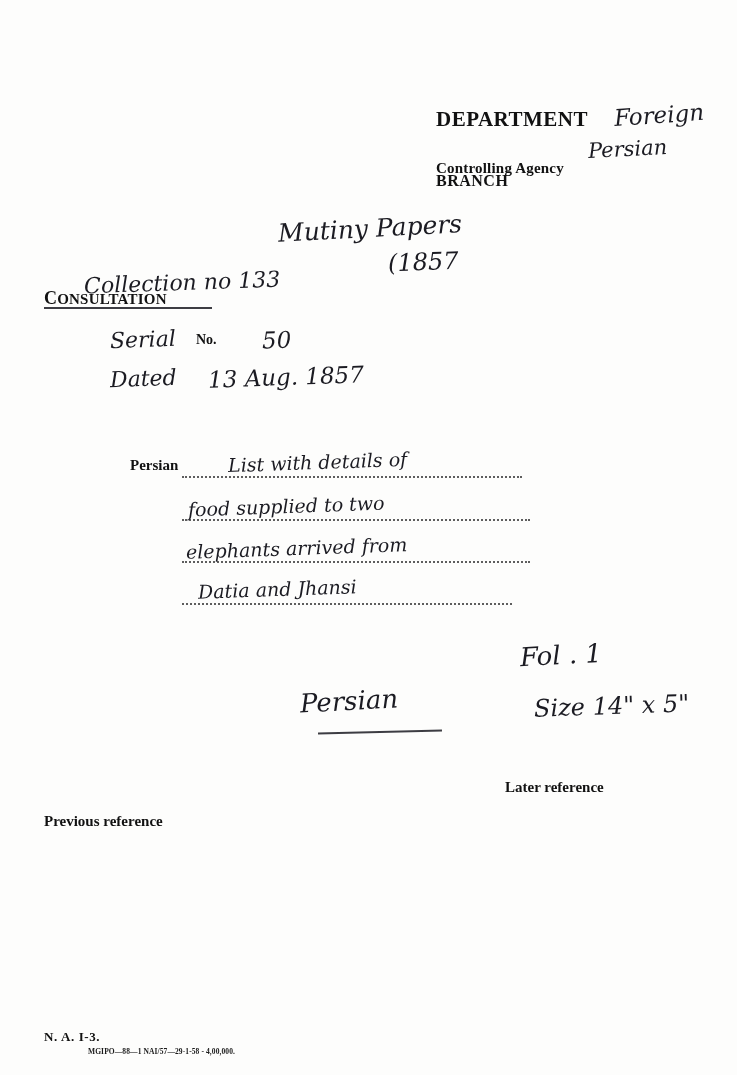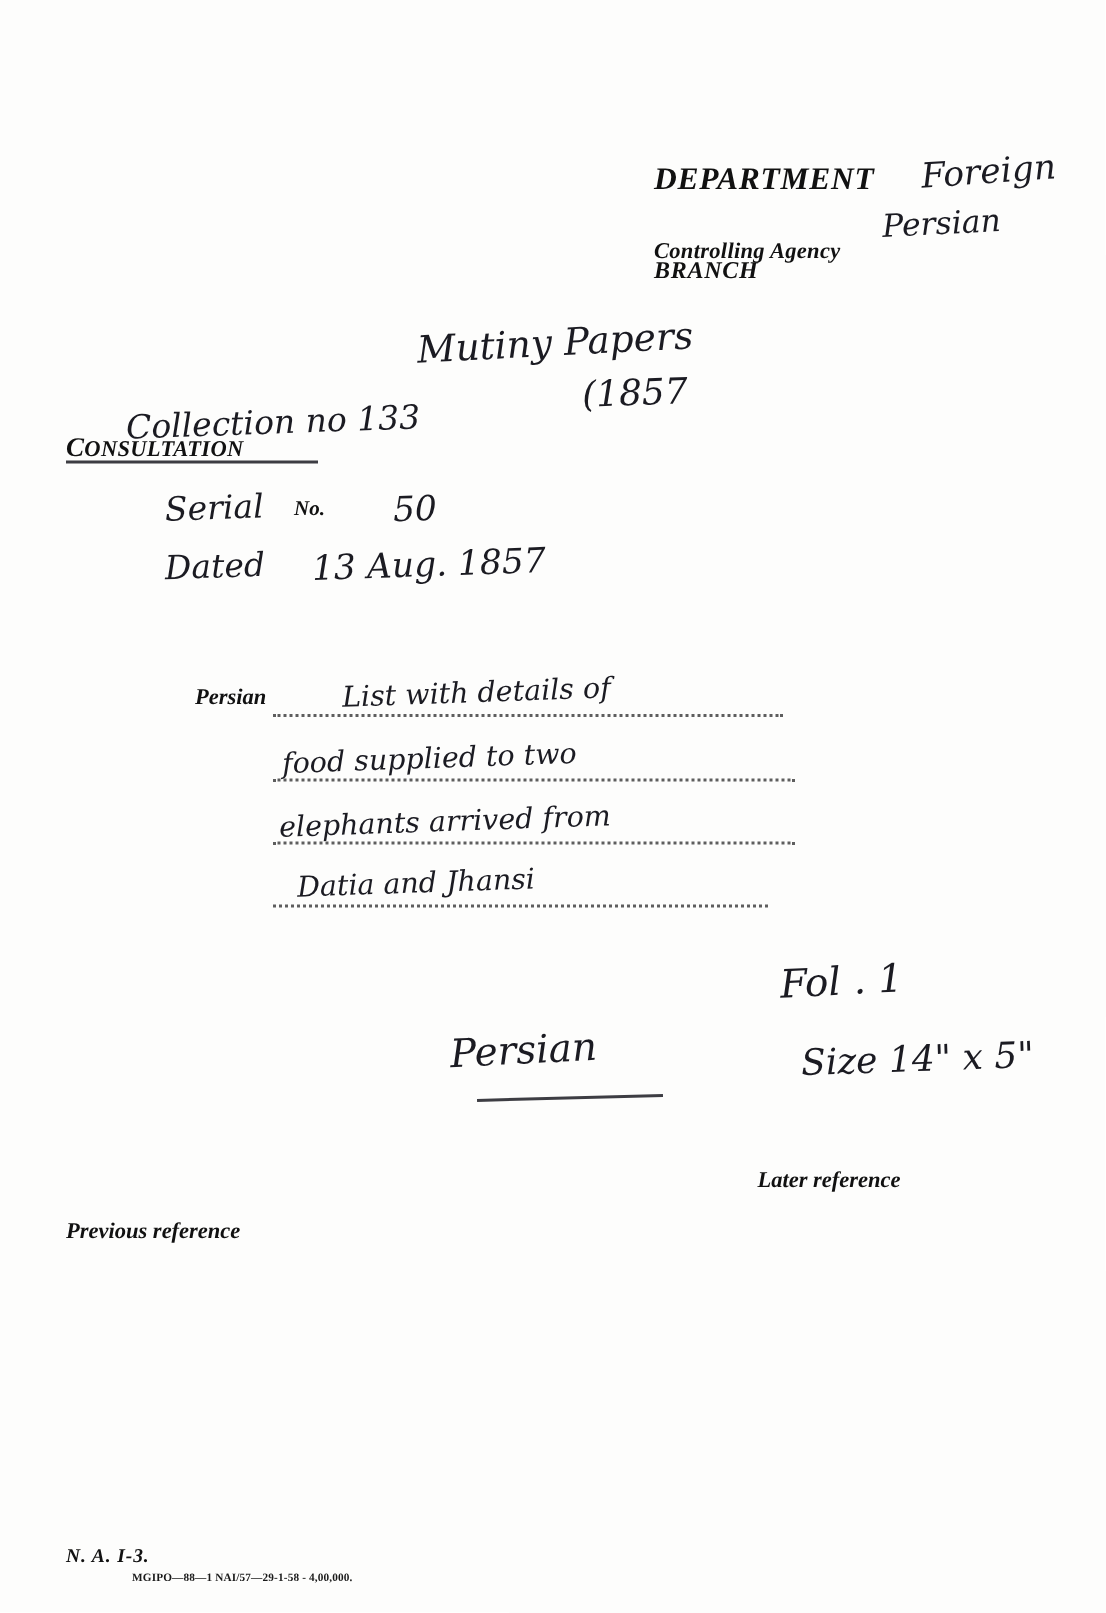--- a/index.html
+++ b/index.html
@@ -20,21 +20,20 @@
     inset: 0;
     background: #fdfdfc;
   }
   .abs { position: absolute; white-space: nowrap; }
 
   
   .printed {
     font-family: "Liberation Serif", serif;
     font-weight: bold;
     color: #111111;
-    font-style: italic;
   }
   .lbl-department { left: 436px; top: 107px; font-size: 21px; letter-spacing: 0.5px; }
   .lbl-branch     { left: 436px; top: 142px; font-size: 16px; letter-spacing: 0.5px; margin-top: 30px; }
   .lbl-agency     { left: 436px; top: 160px; font-size: 15px; letter-spacing: 0.2px; }
 
   .lbl-consultation {
     left: 44px; top: 288px; font-size: 17px; letter-spacing: 0.2px;
   }
 
   .lbl-no    { left: 196px; top: 332px; font-size: 14px; text-align: center; }

